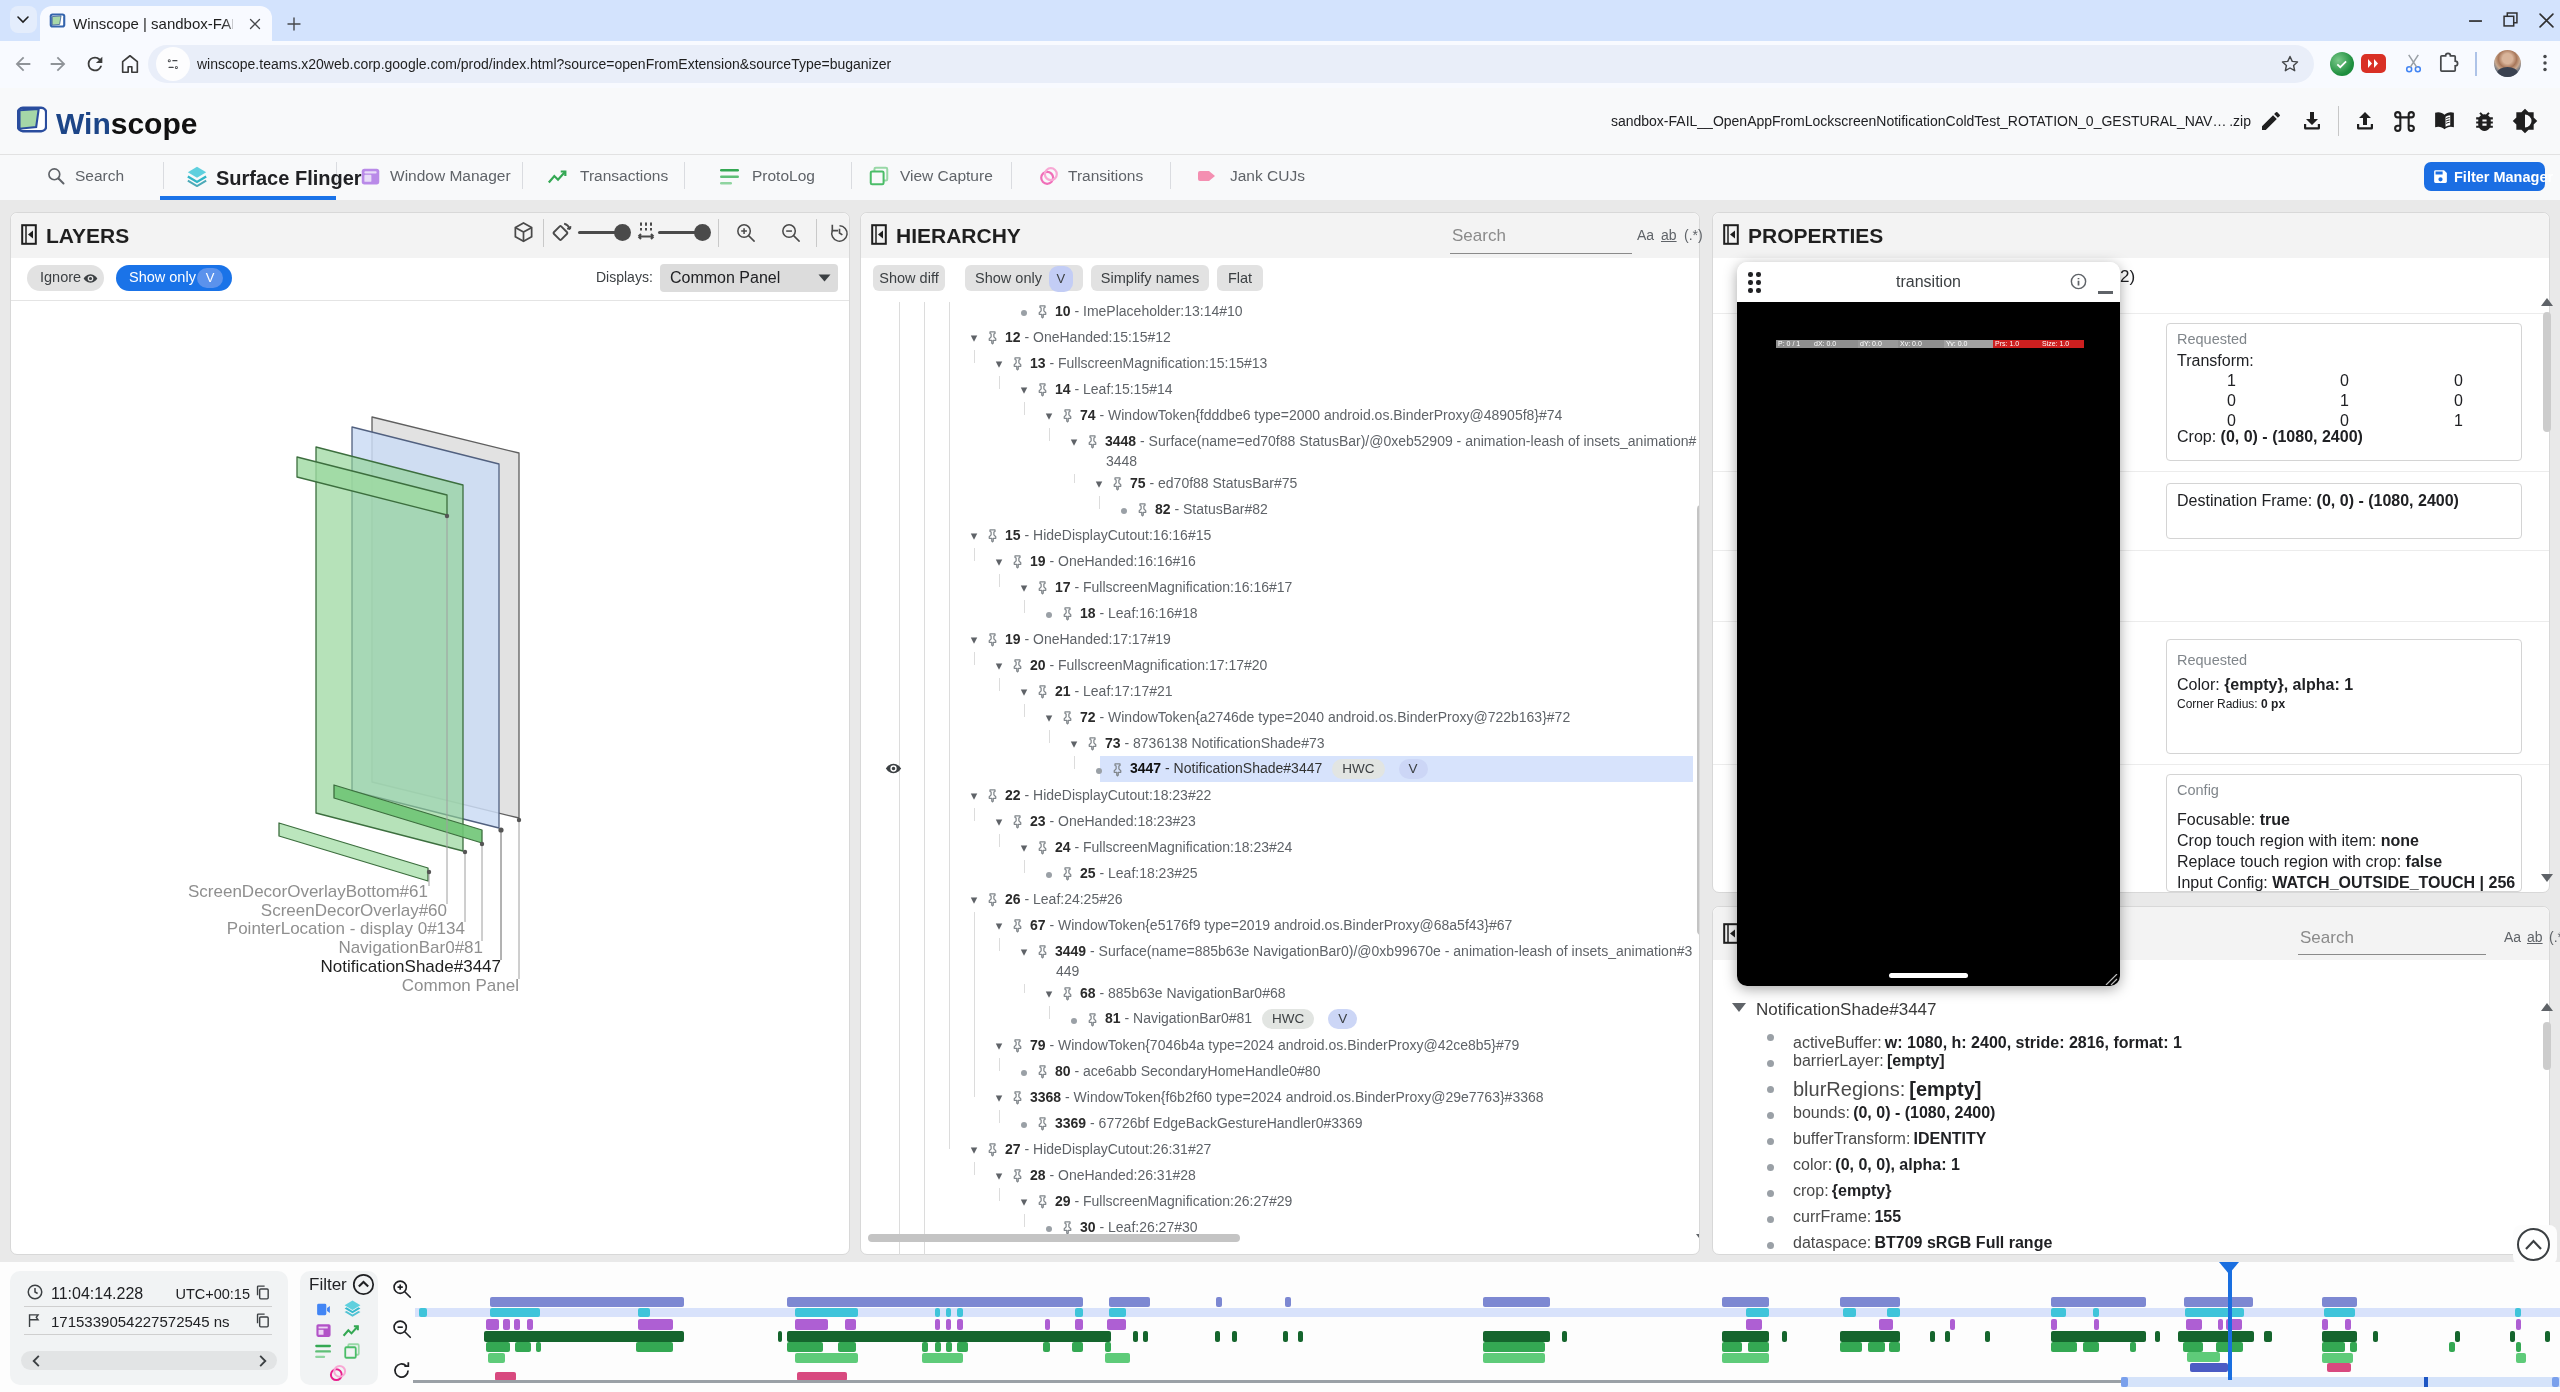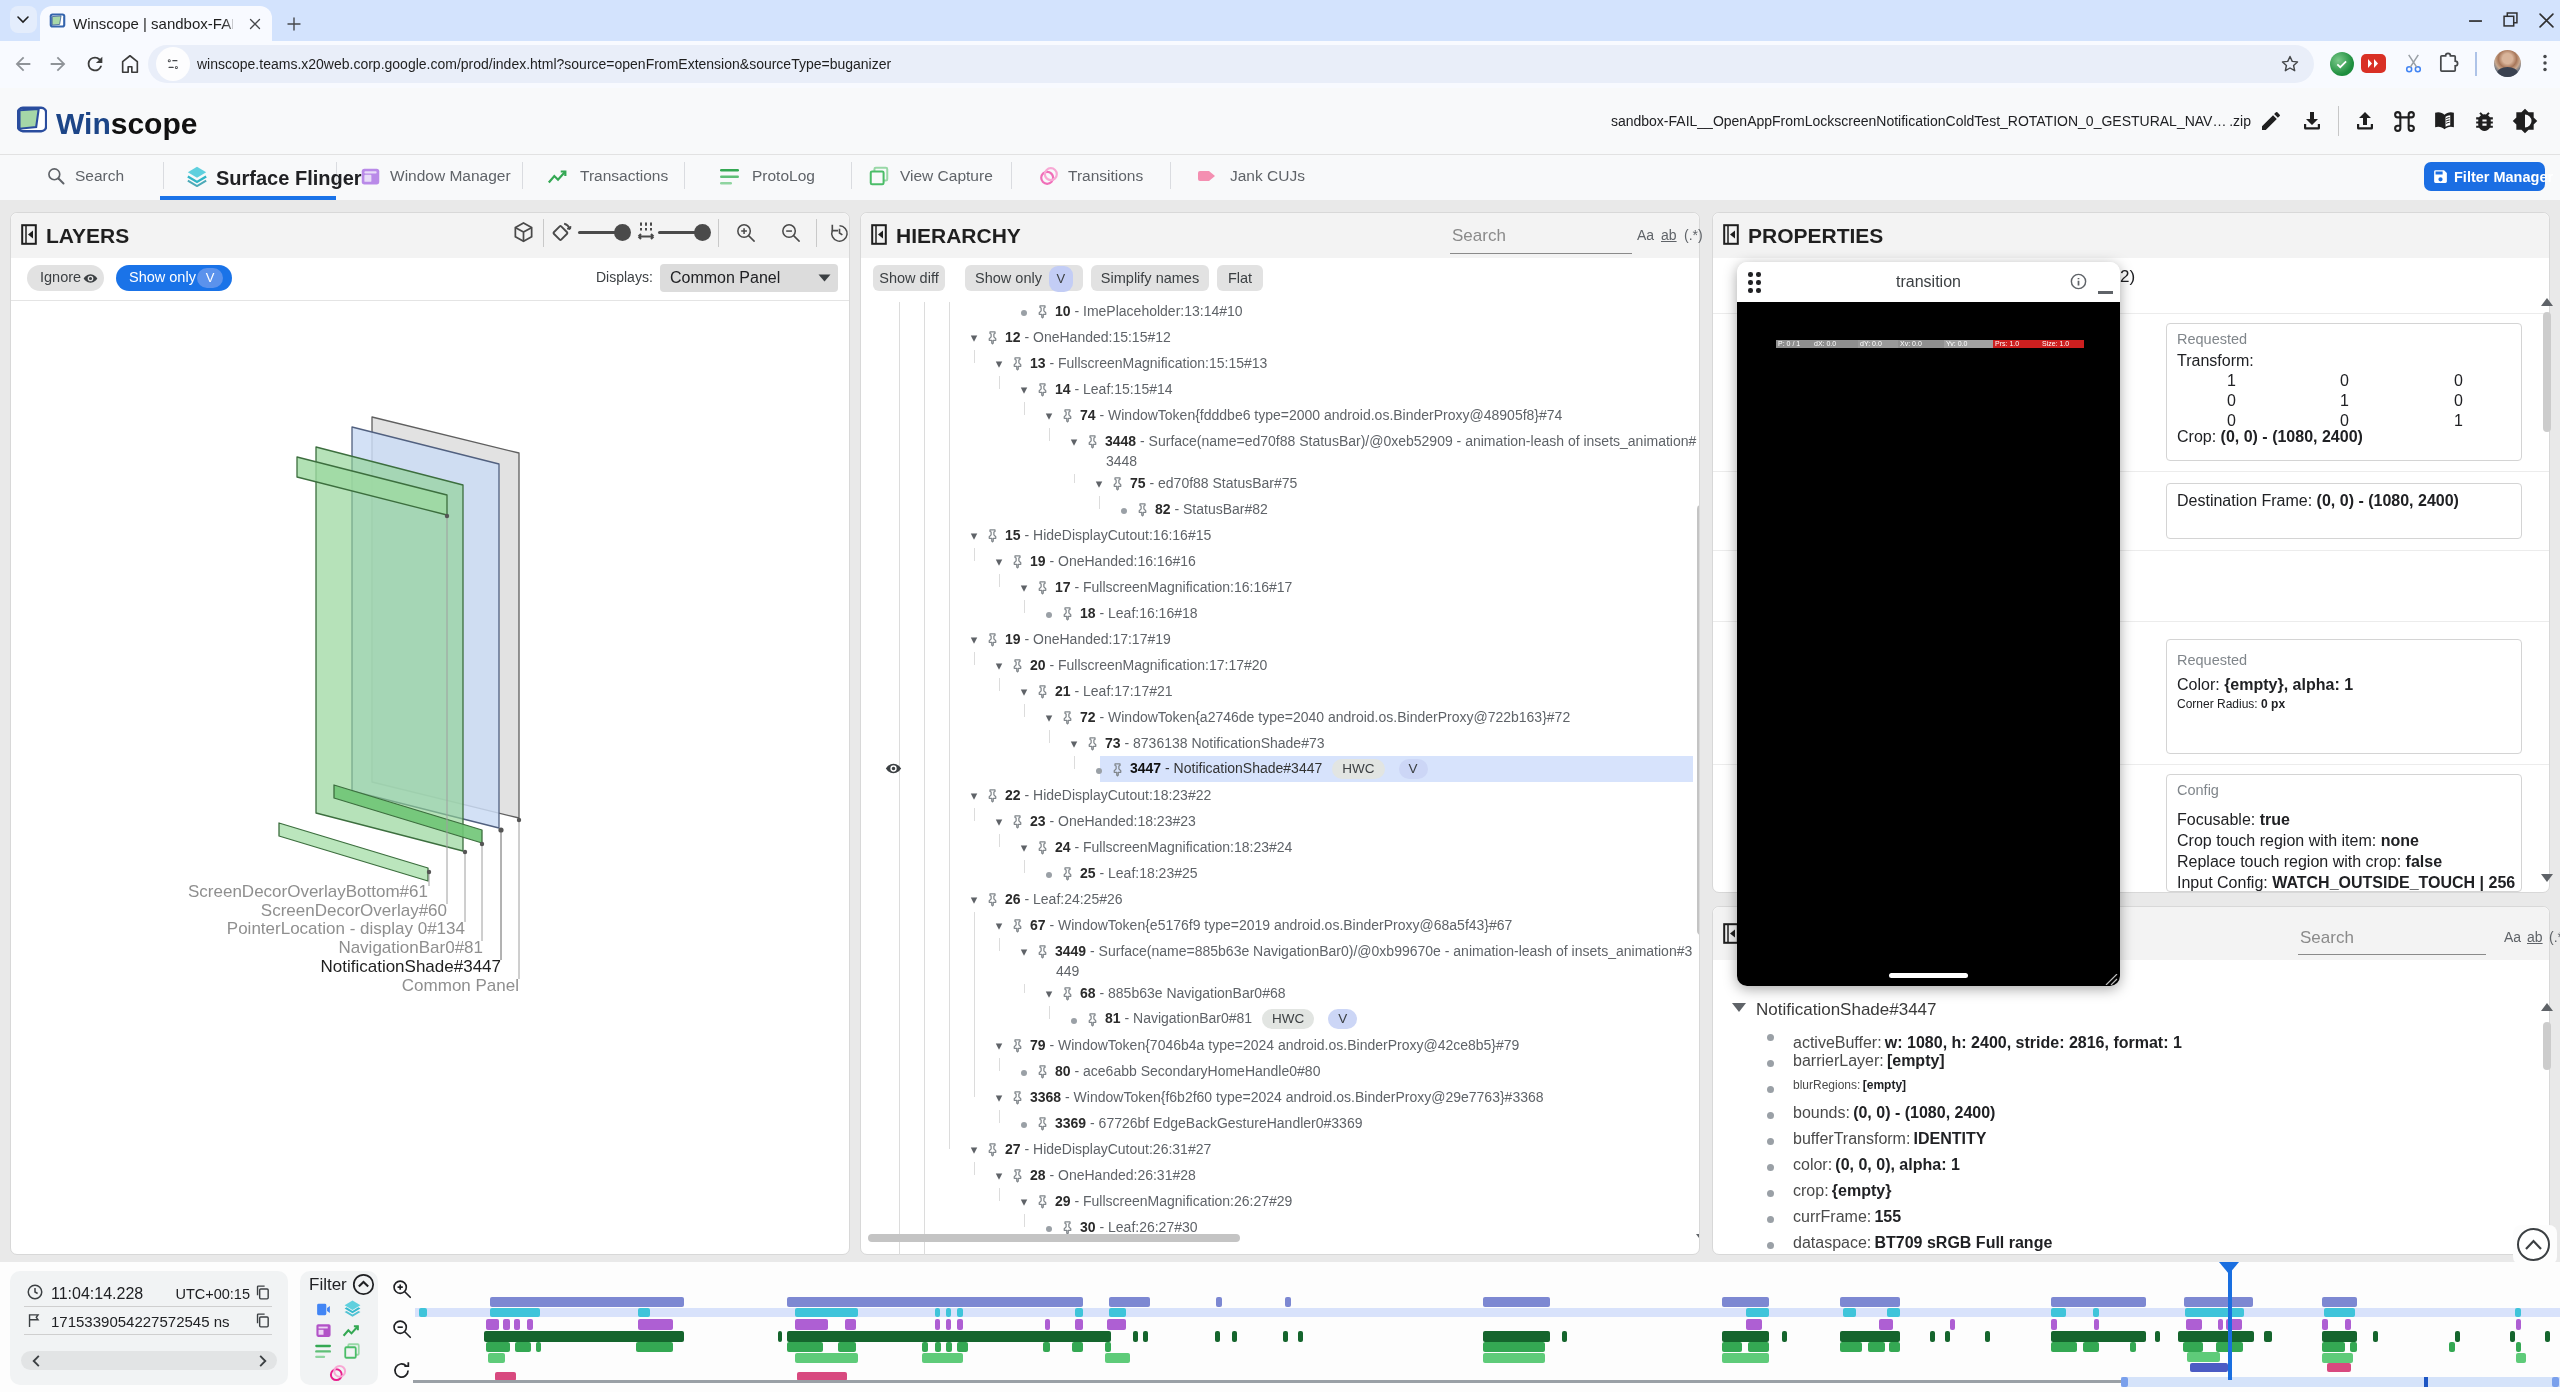--- a/index.html
+++ b/index.html
@@ -676,21 +676,21 @@
 <div class="abs" style="left:2527px;top:929px;font-size:14px;color:#5f6368;text-decoration:underline;">ab</div>
 <div class="abs" style="left:2549px;top:929px;font-size:14px;color:#5f6368;">(.*)</div>
 <div id="props2">
 <div class="abs" style="left:1732px;top:1003px;width:0;height:0;border-left:7px solid transparent;border-right:7px solid transparent;border-top:9px solid #5f6368;"></div>
 <div class="abs" style="left:1756px;top:1000px;font-size:17px;color:#3a3a3a;">NotificationShade#3447</div>
 <div class="abs" style="left:1767px;top:1034px;width:7px;height:7px;border-radius:50%;background:#9aa0a6;"></div>
 <div class="abs" style="left:1793px;top:1026px;font-size:16px;color:#4a4a4a;white-space:nowrap;margin-top:8px;">activeBuffer: <b style="color:#202124;">w: 1080, h: 2400, stride: 2816, format: 1</b></div>
 <div class="abs" style="left:1767px;top:1060px;width:7px;height:7px;border-radius:50%;background:#9aa0a6;"></div>
 <div class="abs" style="left:1793px;top:1052px;font-size:16px;color:#4a4a4a;white-space:nowrap;">barrierLayer: <b style="color:#202124;">[empty]</b></div>
 <div class="abs" style="left:1767px;top:1086px;width:7px;height:7px;border-radius:50%;background:#9aa0a6;"></div>
-<div class="abs" style="left:1793px;top:1078px;font-size:12px;color:#4a4a4a;white-space:nowrap;">blurRegions: <b style="color:#202124;">[empty]</b></div>
+<div class="abs" style="left:1793px;top:1078px;font-size:20px;color:#4a4a4a;white-space:nowrap;">blurRegions: <b style="color:#202124;">[empty]</b></div>
 <div class="abs" style="left:1767px;top:1112px;width:7px;height:7px;border-radius:50%;background:#9aa0a6;"></div>
 <div class="abs" style="left:1793px;top:1104px;font-size:16px;color:#4a4a4a;white-space:nowrap;">bounds: <b style="color:#202124;">(0, 0) - (1080, 2400)</b></div>
 <div class="abs" style="left:1767px;top:1138px;width:7px;height:7px;border-radius:50%;background:#9aa0a6;"></div>
 <div class="abs" style="left:1793px;top:1130px;font-size:16px;color:#4a4a4a;white-space:nowrap;">bufferTransform: <b style="color:#202124;">IDENTITY</b></div>
 <div class="abs" style="left:1767px;top:1164px;width:7px;height:7px;border-radius:50%;background:#9aa0a6;"></div>
 <div class="abs" style="left:1793px;top:1156px;font-size:16px;color:#4a4a4a;white-space:nowrap;">color: <b style="color:#202124;">(0, 0, 0), alpha: 1</b></div>
 <div class="abs" style="left:1767px;top:1190px;width:7px;height:7px;border-radius:50%;background:#9aa0a6;"></div>
 <div class="abs" style="left:1793px;top:1182px;font-size:16px;color:#4a4a4a;white-space:nowrap;">crop: <b style="color:#202124;">{empty}</b></div>
 <div class="abs" style="left:1767px;top:1216px;width:7px;height:7px;border-radius:50%;background:#9aa0a6;"></div>
 <div class="abs" style="left:1793px;top:1208px;font-size:16px;color:#4a4a4a;white-space:nowrap;">currFrame: <b style="color:#202124;">155</b></div>

